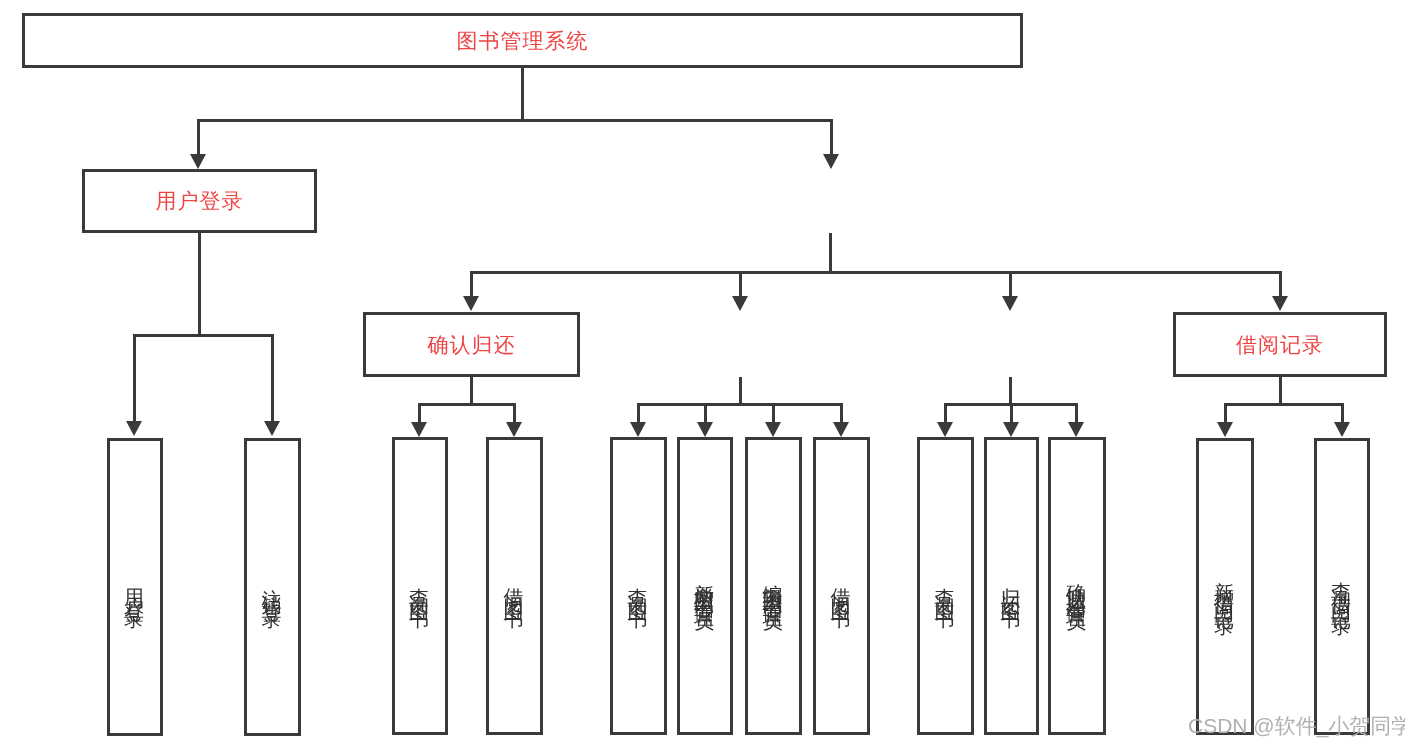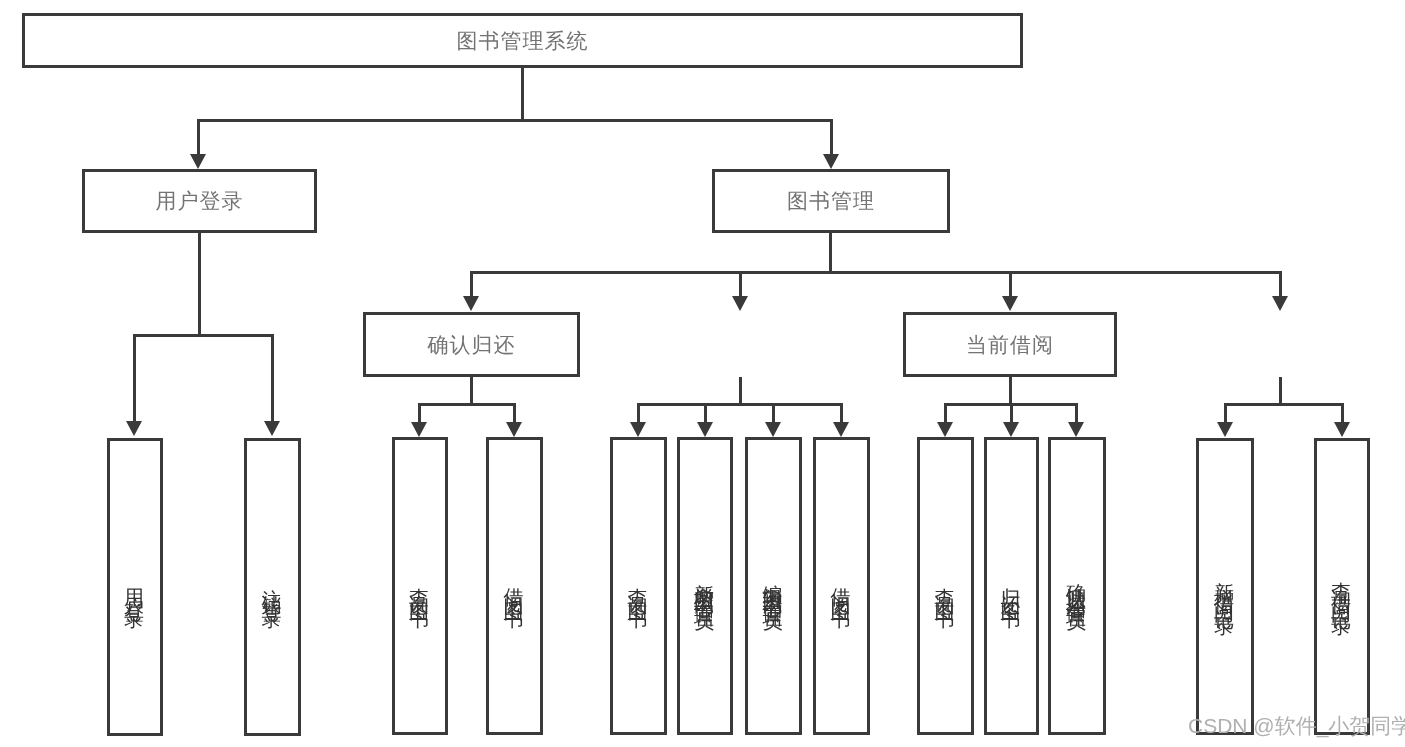--- a/index.html
+++ b/index.html
@@ -8,21 +8,21 @@
     width:1405px;height:747px;
     background:#ffffff;
     font-family:"Liberation Sans",sans-serif;
     overflow:hidden;
   }
   .hbox{
     position:absolute;
     border:3px solid #3a3a3a;
     background:#ffffff;
     display:flex;align-items:center;justify-content:center;
-    font-size:21px;color:#737373;
+    font-size:21px;color:#ef4444;
     letter-spacing:1px;
     box-sizing:border-box;
   }
   .vbox{
     position:absolute;
     border:3px solid #3a3a3a;
     background:#ffffff;
     display:flex;align-items:center;justify-content:center;
     writing-mode:vertical-rl;
     text-orientation:mixed;
@@ -59,23 +59,20 @@
   <div class="vline" style="left:521px;top:68px;height:54px"></div>
   <div class="hline" style="left:197px;top:119px;width:636px"></div>
   <div class="vline" style="left:197px;top:119px;height:40px"></div>
   <div class="arrow" style="left:190px;top:154px"></div>
   <div class="vline" style="left:830px;top:119px;height:40px"></div>
   <div class="arrow" style="left:823px;top:154px"></div>
 
   <div class="hbox" style="left:82px;top:169px;width:235px;height:64px">
     <span>用户登录</span>
   </div>
-  <div class="hbox" style="left:712px;top:169px;width:238px;height:64px">
-    <span>图书管理</span>
-  </div>
 
   <div class="vline" style="left:198px;top:233px;height:104px"></div>
   <div class="hline" style="left:133px;top:334px;width:141px"></div>
   <div class="vline" style="left:133px;top:334px;height:90px"></div>
   <div class="arrow" style="left:126px;top:421px"></div>
   <div class="vline" style="left:271px;top:334px;height:90px"></div>
   <div class="arrow" style="left:264px;top:421px"></div>
 
   <div class="vline" style="left:829px;top:233px;height:41px"></div>
   <div class="hline" style="left:470px;top:271px;width:811px"></div>
@@ -84,22 +81,22 @@
   <div class="vline" style="left:739px;top:271px;height:28px"></div>
   <div class="arrow" style="left:732px;top:296px"></div>
   <div class="vline" style="left:1009px;top:271px;height:28px"></div>
   <div class="arrow" style="left:1002px;top:296px"></div>
   <div class="vline" style="left:1279px;top:271px;height:28px"></div>
   <div class="arrow" style="left:1272px;top:296px"></div>
 
   <div class="hbox" style="left:363px;top:312px;width:217px;height:65px">
     <span>确认归还</span>
   </div>
-  <div class="hbox" style="left:903px;top:312px;width:214px;height:65px">
-    <span>当前借阅</span>
+  <div class="hbox" style="left:1173px;top:312px;width:214px;height:65px">
+    <span>借阅记录</span>
   </div>
 
   <div class="vline" style="left:470px;top:377px;height:29px"></div>
   <div class="hline" style="left:418px;top:403px;width:98px"></div>
   <div class="vline" style="left:418px;top:403px;height:20px"></div>
   <div class="arrow" style="left:411px;top:422px"></div>
   <div class="vline" style="left:513px;top:403px;height:20px"></div>
   <div class="arrow" style="left:506px;top:422px"></div>
 
   <div class="vline" style="left:739px;top:377px;height:29px"></div>

